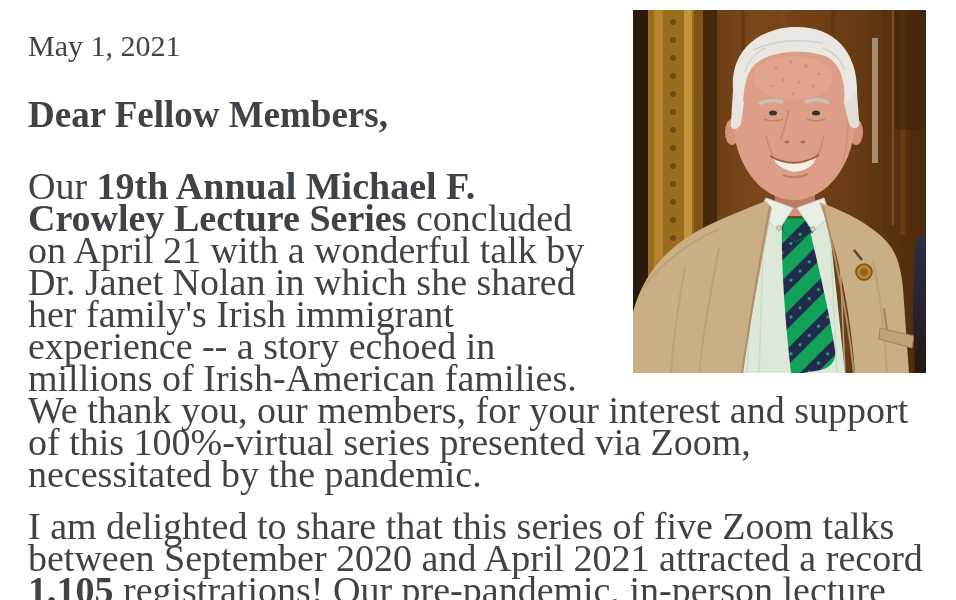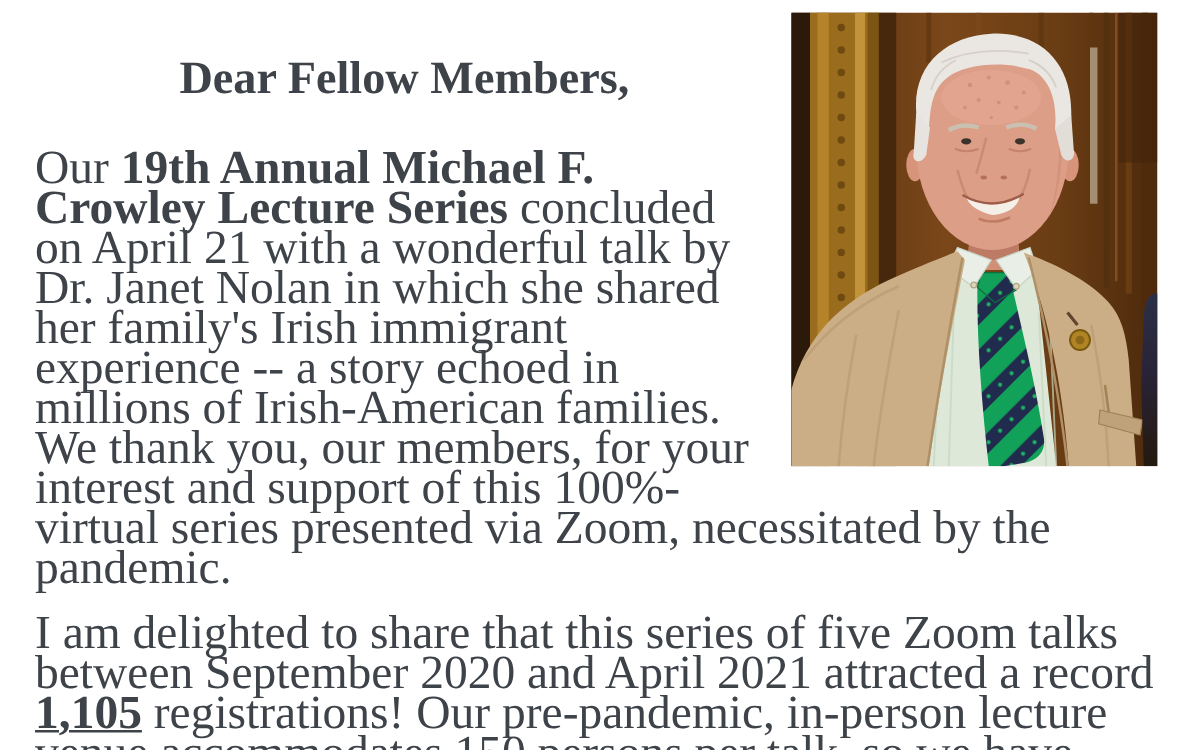--- a/index.html
+++ b/index.html
@@ -20,21 +20,20 @@
   figure.photo svg { display: block; width: 293px; height: 363px; }
 
   .date {
     font-size: 30px; line-height: 32px;
     margin: 20px 0 0 0;
   }
   h1.salutation {
     font-size: 37px; line-height: 42px;
     font-weight: 700;
     margin: 32px 0 0 0;
-    text-align: center;
   }
   p.body {
     font-size: 38px; line-height: 32px;
     margin: 34px 0 0 0;
   }
   p.body.second { margin-top: 20px; }
   p.body b { font-weight: 700; }
   .u {
     text-decoration: underline;
     text-decoration-thickness: 2px;
@@ -186,20 +185,21 @@
       <g stroke="#d0cbc2" stroke-width="1.5" opacity="0.8" fill="none">
         <path d="M120,40 Q150,26 190,33"></path>
         <path d="M112,62 Q116,46 132,38"></path>
         <path d="M212,60 Q206,44 190,38"></path>
       </g>
 
       <path d="M293,225 C287,224 283,230 282,242 L280,300 L282,363 L293,363 Z" fill="url(#wedgeG)"></path>
     </svg>
   </figure>
 
+  <p class="date">May 1, 2021</p>
 
   <h1 class="salutation">Dear Fellow Members,</h1>
 
   <p class="body first"><span>Our </span><b>19th Annual Michael F. Crowley Lecture Series</b><span> concluded on April 21 with a wonderful talk by Dr. Janet Nolan in which she shared her family's Irish immigrant experience -- a story echoed in millions of Irish-American families. We thank you, our members, for your interest and support of this 100%-virtual series presented via Zoom, necessitated by the pandemic.</span></p>
 
   <p class="body second"><span>I am delighted to share that this series of five Zoom talks between September 2020 and April 2021 attracted a record </span><b class="u">1,105</b><span> registrations! Our pre-pandemic, in-person lecture venue accommodates 150 persons per talk, so we have reached</span></p>
 
 </div>
 
 </body></html>

